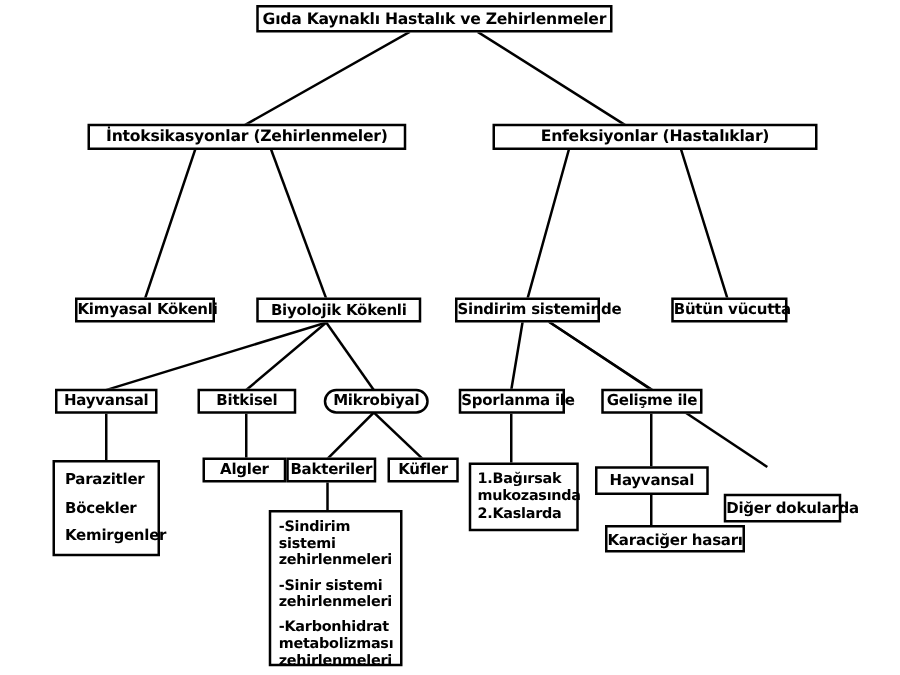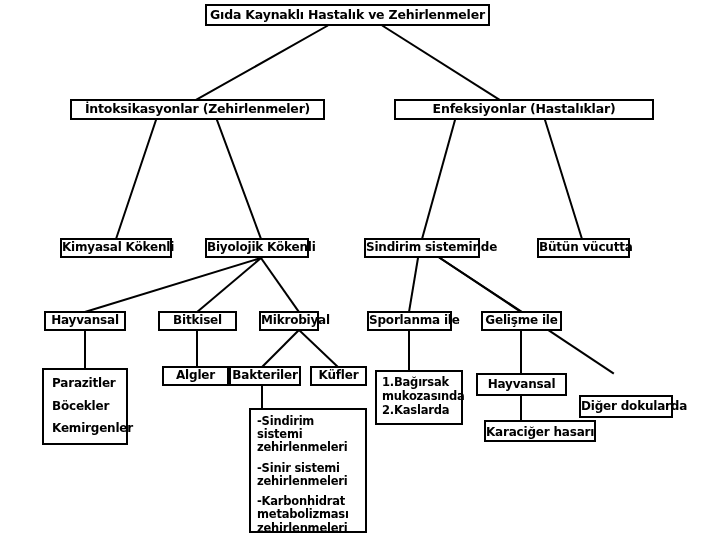--- a/index.html
+++ b/index.html
@@ -140,41 +140,41 @@
   </div>
 
   <div class="node s-l2" style="left:384px; top:99px; width:260px; height:21px;margin-left:10px;">
     <span class="node-label">Enfeksiyonlar (Hastalıklar)</span>
   </div>
 
   <div class="node s-l3" style="left:60px; top:238px; width:112px; height:20px;">
     <span class="node-label">Kimyasal Kökenli</span>
   </div>
 
-  <div class="node s-l3" style="left:205px; top:238px; width:104px; height:20px;">
+  <div class="node s-l3" style="left:205px; top:238px; width:132px; height:20px;justify-content:flex-end;">
     <span class="node-label">Biyolojik Kökenli</span>
   </div>
 
   <div class="node s-l3" style="left:364px; top:238px; width:116px; height:20px;">
     <span class="node-label">Sindirim sisteminde</span>
   </div>
 
   <div class="node s-l3" style="left:537px; top:238px; width:93px; height:20px;">
     <span class="node-label">Bütün vücutta</span>
   </div>
 
   <div class="node s-l4" style="left:44px; top:311px; width:82px; height:20px;">
     <span class="node-label">Hayvansal</span>
   </div>
 
   <div class="node s-l4" style="left:158px; top:311px; width:79px; height:20px;">
     <span class="node-label">Bitkisel</span>
   </div>
 
-  <div class="node s-l4" style="left:259px; top:311px; width:60px; height:20px;">
+  <div class="node s-l4" style="left:259px; top:311px; width:84px; height:20px;border-radius:10px;">
     <span class="node-label">Mikrobiyal</span>
   </div>
 
   <div class="node s-l4" style="left:367px; top:311px; width:85px; height:20px;">
     <span class="node-label">Sporlanma ile</span>
   </div>
 
   <div class="node s-l4" style="left:481px; top:311px; width:81px; height:20px;">
     <span class="node-label">Gelişme ile</span>
   </div>
@@ -190,21 +190,21 @@
   </div>
 
   <div class="node s-leaf" style="left:229px; top:366px; width:72px; height:20px;">
     <span class="node-label">Bakteriler</span>
   </div>
 
   <div class="node s-leaf" style="left:310px; top:366px; width:57px; height:20px;">
     <span class="node-label">Küfler</span>
   </div>
 
-  <div class="node multiline s-small" style="left:215px; top:408px; width:118px; height:125px;margin-left:34px;">
+  <div class="node multiline s-small" style="left:215px; top:408px; width:107px; height:125px;">
     <span class="node-label">-Sindirim sistemi zehirlenmeleri</span>
     <span class="node-label">-Sinir sistemi zehirlenmeleri</span>
     <span class="node-label">-Karbonhidrat metabolizması zehirlenmeleri</span>
   </div>
 
   <div class="node numlist s-small" style="left:375px; top:370px; width:88px; height:55px;">
     <span class="node-label">1.Bağırsak mukozasında</span>
     <span class="node-label">2.Kaslarda</span>
   </div>
 

